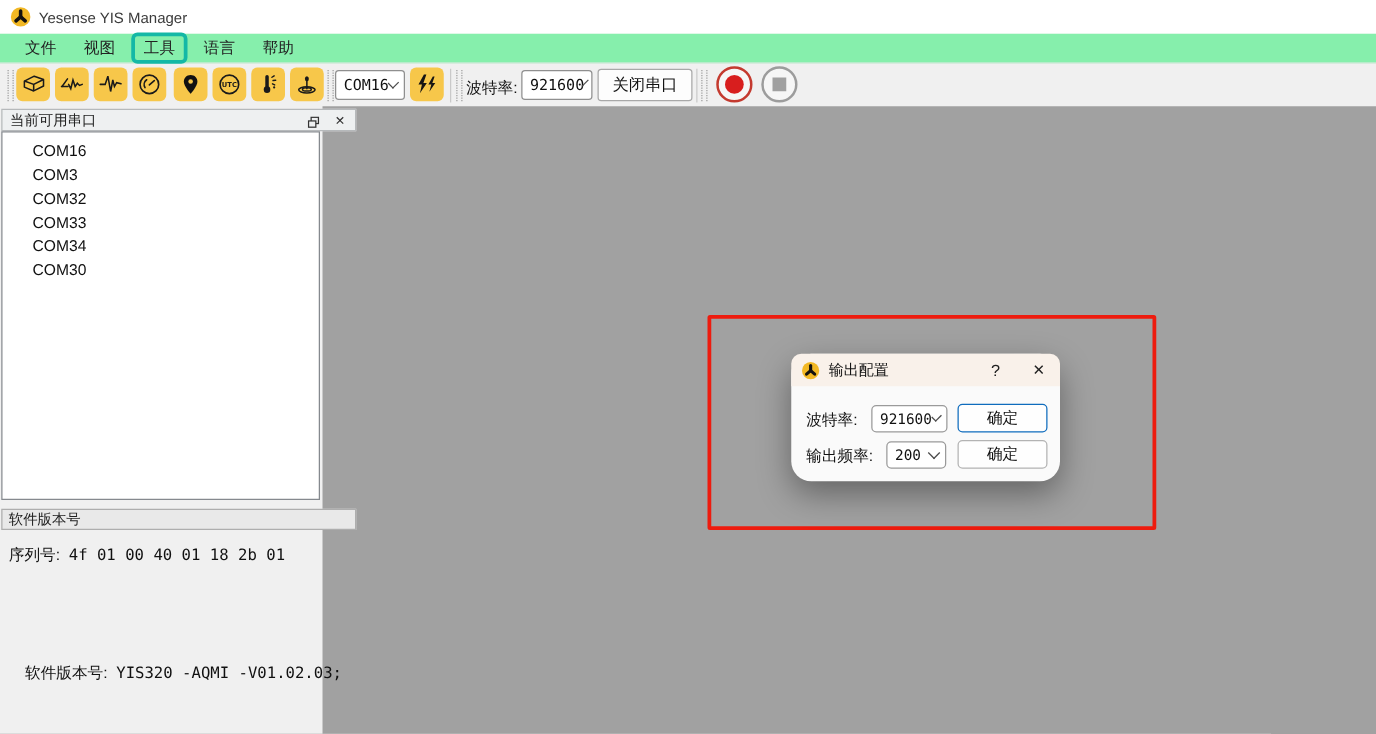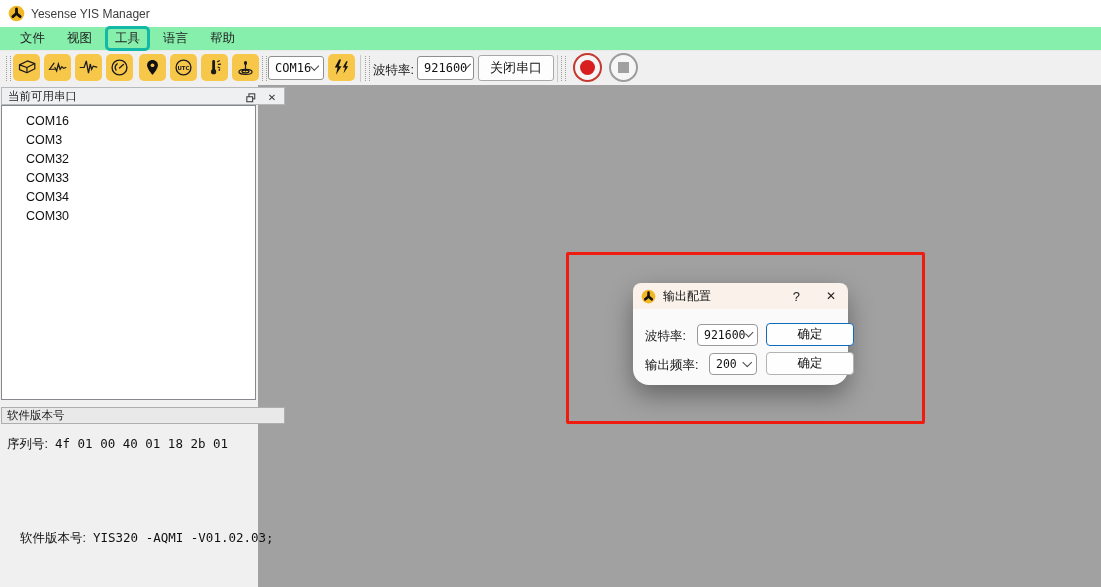--- a/index.html
+++ b/index.html
@@ -57,21 +57,21 @@
   
   .dialog{position:absolute;left:633px;top:283px;width:215px;height:102px;border-radius:16px;
     background:#fafafa;box-shadow:0 10px 26px rgba(0,0,0,.38);}
   .dialog-titlebar{position:absolute;left:0;top:0;right:0;height:26px;background:#f9f1ea;
     border-radius:8px 8px 0 0;display:flex;align-items:center;padding:0 8px;box-sizing:border-box;}
   .dialog-title{font-size:12px;color:#111;margin-left:7px;}
   .dialog-help{margin-left:auto;margin-right:26px;font-size:13px;color:#222;cursor:pointer;}
   .dialog-close{margin-right:4px;font-size:12px;color:#222;cursor:pointer;}
   .dlg-label{position:absolute;font-size:12.5px;color:#111;}
   .dlg-combo{height:22px;font-size:11.5px;border:1px solid #9a9a9a;border-radius:4px;}
-  .dlg-btn{position:absolute;width:88px;height:23px;background:#fefefe;border-radius:4px;box-sizing:border-box;
+  .dlg-btn{position:absolute;width:72px;height:23px;background:#fefefe;border-radius:4px;box-sizing:border-box;
     font-size:12.5px;display:flex;align-items:center;justify-content:center;color:#111;cursor:pointer;}
   .dlg-btn.primary{border:1.6px solid #0f6cbd;}
   .dlg-btn.secondary{border:1px solid #b3b3b3;}
   svg{display:block;}
 </style>
 </head>
 <body>
 
 <div class="titlebar">
   <span class="app-logo">

